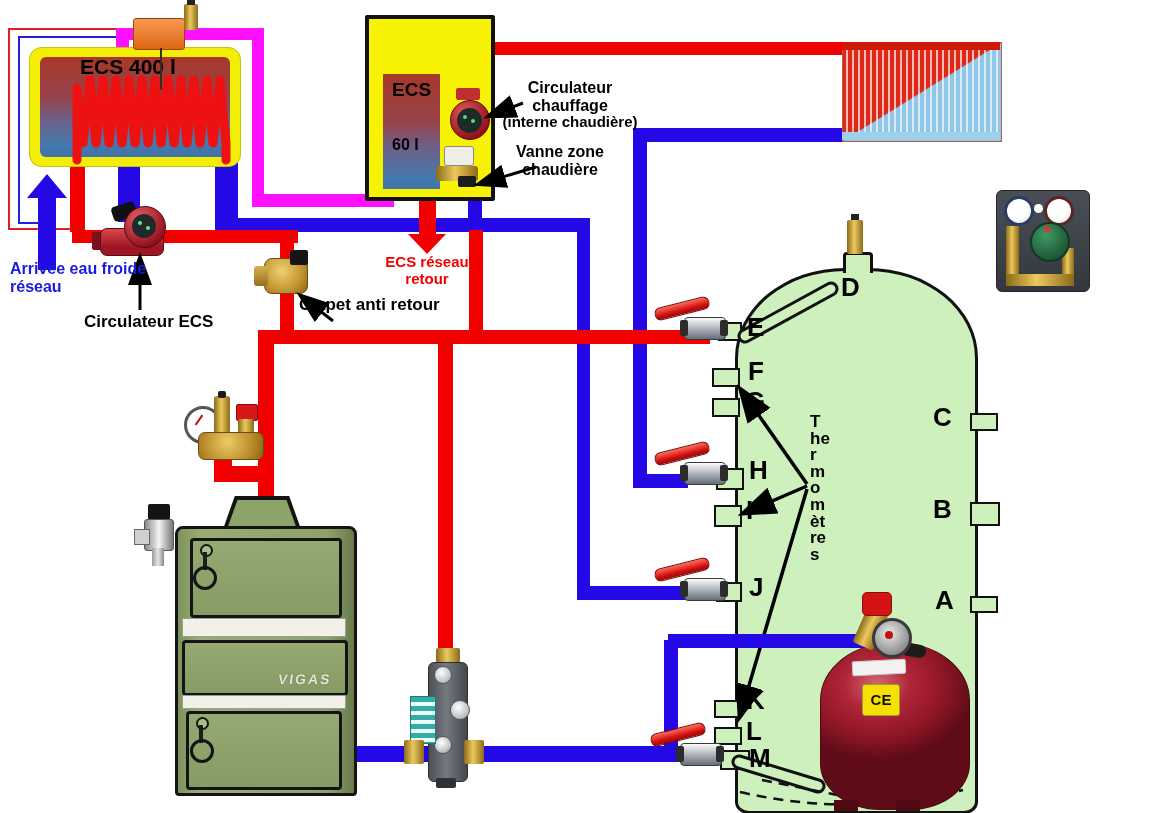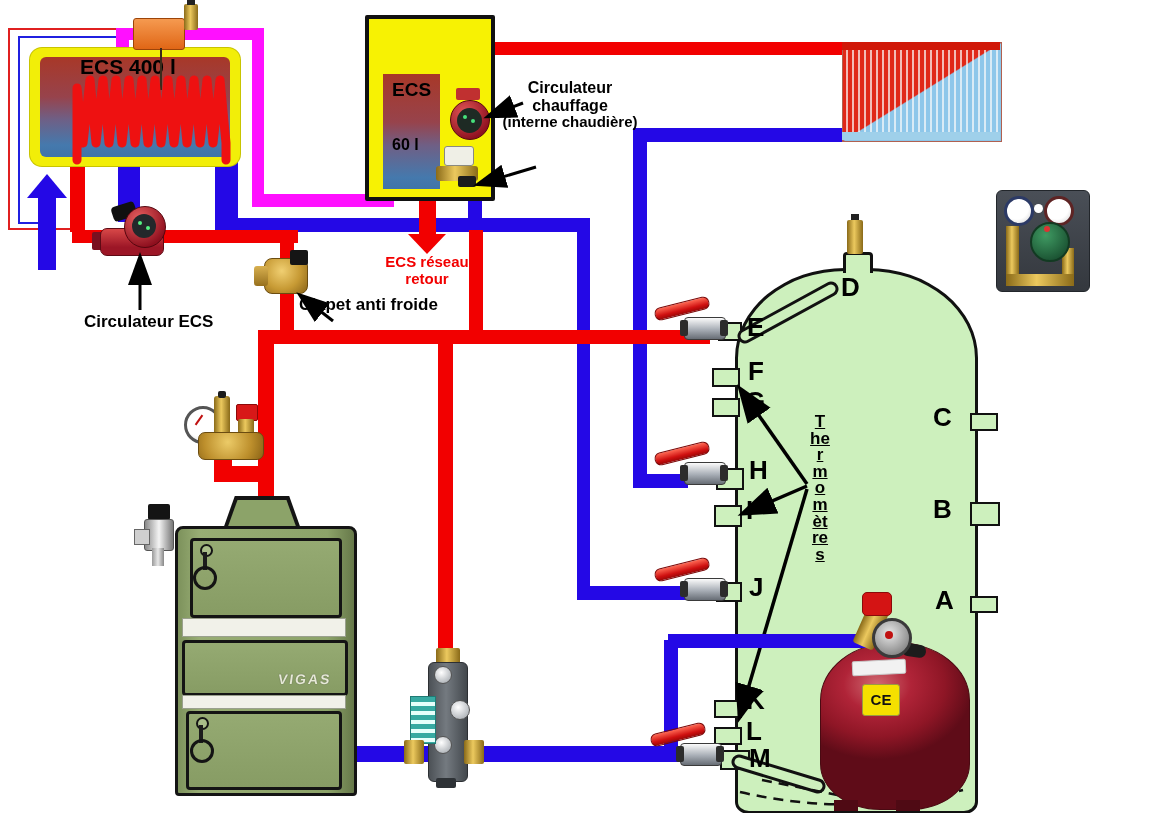--- a/index.html
+++ b/index.html
@@ -14,21 +14,21 @@
   .stub{position:absolute;background:var(--buffer-tank-fill,#cdf0bd);border:2.5px solid #111;}
   .brass{background:linear-gradient(90deg,#8a6a18,#ecc95e 45%,#8a6a18);}
   .valve{position:absolute;width:48px;height:40px;}
   .valve .vbody{position:absolute;left:6px;top:13px;width:40px;height:21px;border-radius:4px;
      background:linear-gradient(180deg,#fbfbfb,#a8aeb6 55%,#676d75);border:1px solid #3a3a3a;}
   .valve .vcapL{position:absolute;left:2px;top:16px;width:8px;height:16px;background:#2c2c2c;border-radius:2px;}
   .valve .vcapR{position:absolute;left:42px;top:16px;width:8px;height:16px;background:#2c2c2c;border-radius:2px;}
   .valve .lever{position:absolute;left:-24px;top:-2px;width:54px;height:11px;border-radius:6px;
      background:linear-gradient(180deg,#ff6a55,#cf1010 65%,#9c0707);border:1px solid #7a0606;transform:rotate(-14deg);}
   .vert-word{position:absolute;width:20px;font-weight:bold;font-size:17px;line-height:16.6px;
-     text-align:center;word-break:break-all;color:#000;text-decoration:underline;}
+     word-break:break-all;color:#000;}
   .gauge{position:absolute;border-radius:50%;background:radial-gradient(circle at 40% 35%,#ffffff 55%,#cfcfcf);border:3px solid #555;}
   .door{position:absolute;border:3px solid #141414;border-radius:4px;background:linear-gradient(180deg,#95aa72,#879c64);}
   .hring{position:absolute;border:3px solid #141414;border-radius:50%;background:transparent;}
   .hdot{position:absolute;border:2px solid #141414;border-radius:50%;background:#a9bd89;}
   .hstem{position:absolute;width:4px;background:#1c1c1c;}
   .band{position:absolute;background:#f1f1e9;border:1px solid #9aa08e;}
 </style>
 </head>
 <body>
 
@@ -251,25 +251,33 @@
     <div class="vcapL"></div>
       <div class="vcapR"></div>
   </div>
   <div class="valve" style="left:674px;top:730px;">
     <div class="lever"></div>
     <div class="vbody"></div>
     <div class="vcapL"></div>
       <div class="vcapR"></div>
   </div>
 
+  <div class="lbl" style="left:10px;top:260px;font-size:16px;color:#1a1ae0;">
+    <div>Arrivée eau froide</div>
+    <div>réseau</div>
+  </div>
   <div class="lbl" style="left:84px;top:313px;font-size:17px;color:#000;">Circulateur ECS</div>
-  <div class="lbl" style="left:299px;top:296px;font-size:17px;color:#000;">Clapet anti froide</div>
+  <div class="lbl" style="left:299px;top:296px;font-size:17px;color:#000;">Clapet anti retour</div>
   <div class="lbl" style="left:490px;top:79px;width:160px;font-size:16px;color:#000;text-align:center;">
     <div>Circulateur</div>
     <div>chauffage</div>
     <div style="font-size:15px;">(interne chaudière)</div>
   </div>
+  <div class="lbl" style="left:505px;top:143px;width:110px;font-size:16px;color:#000;text-align:center;">
+    <div>Vanne zone</div>
+    <div>chaudière</div>
+  </div>
   <div class="lbl" style="left:372px;top:254px;width:110px;font-size:15px;color:#f20000;text-align:center;">
     <div>ECS réseau</div>
     <div>retour</div>
   </div>
 
 </div>
 
 </body></html>

